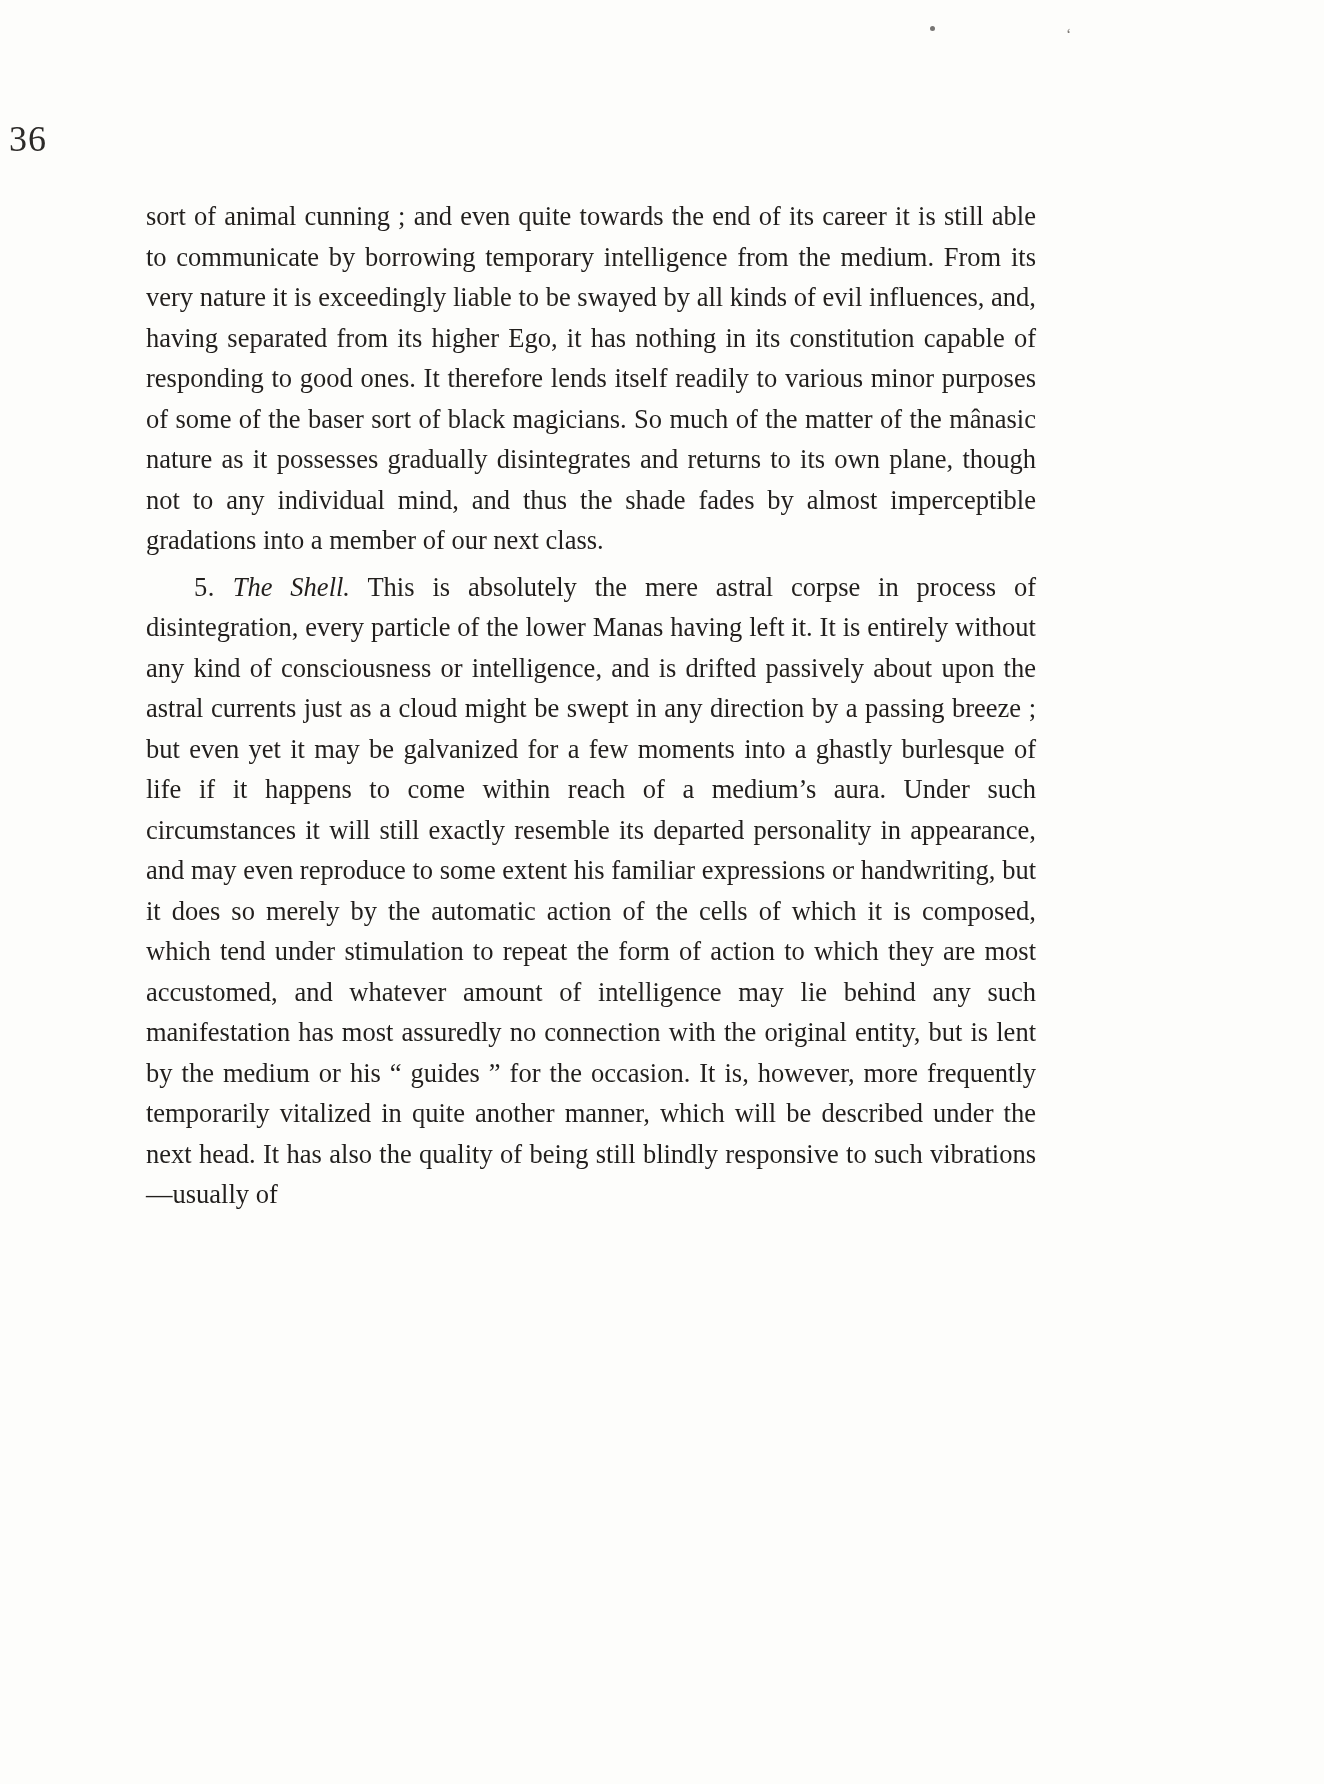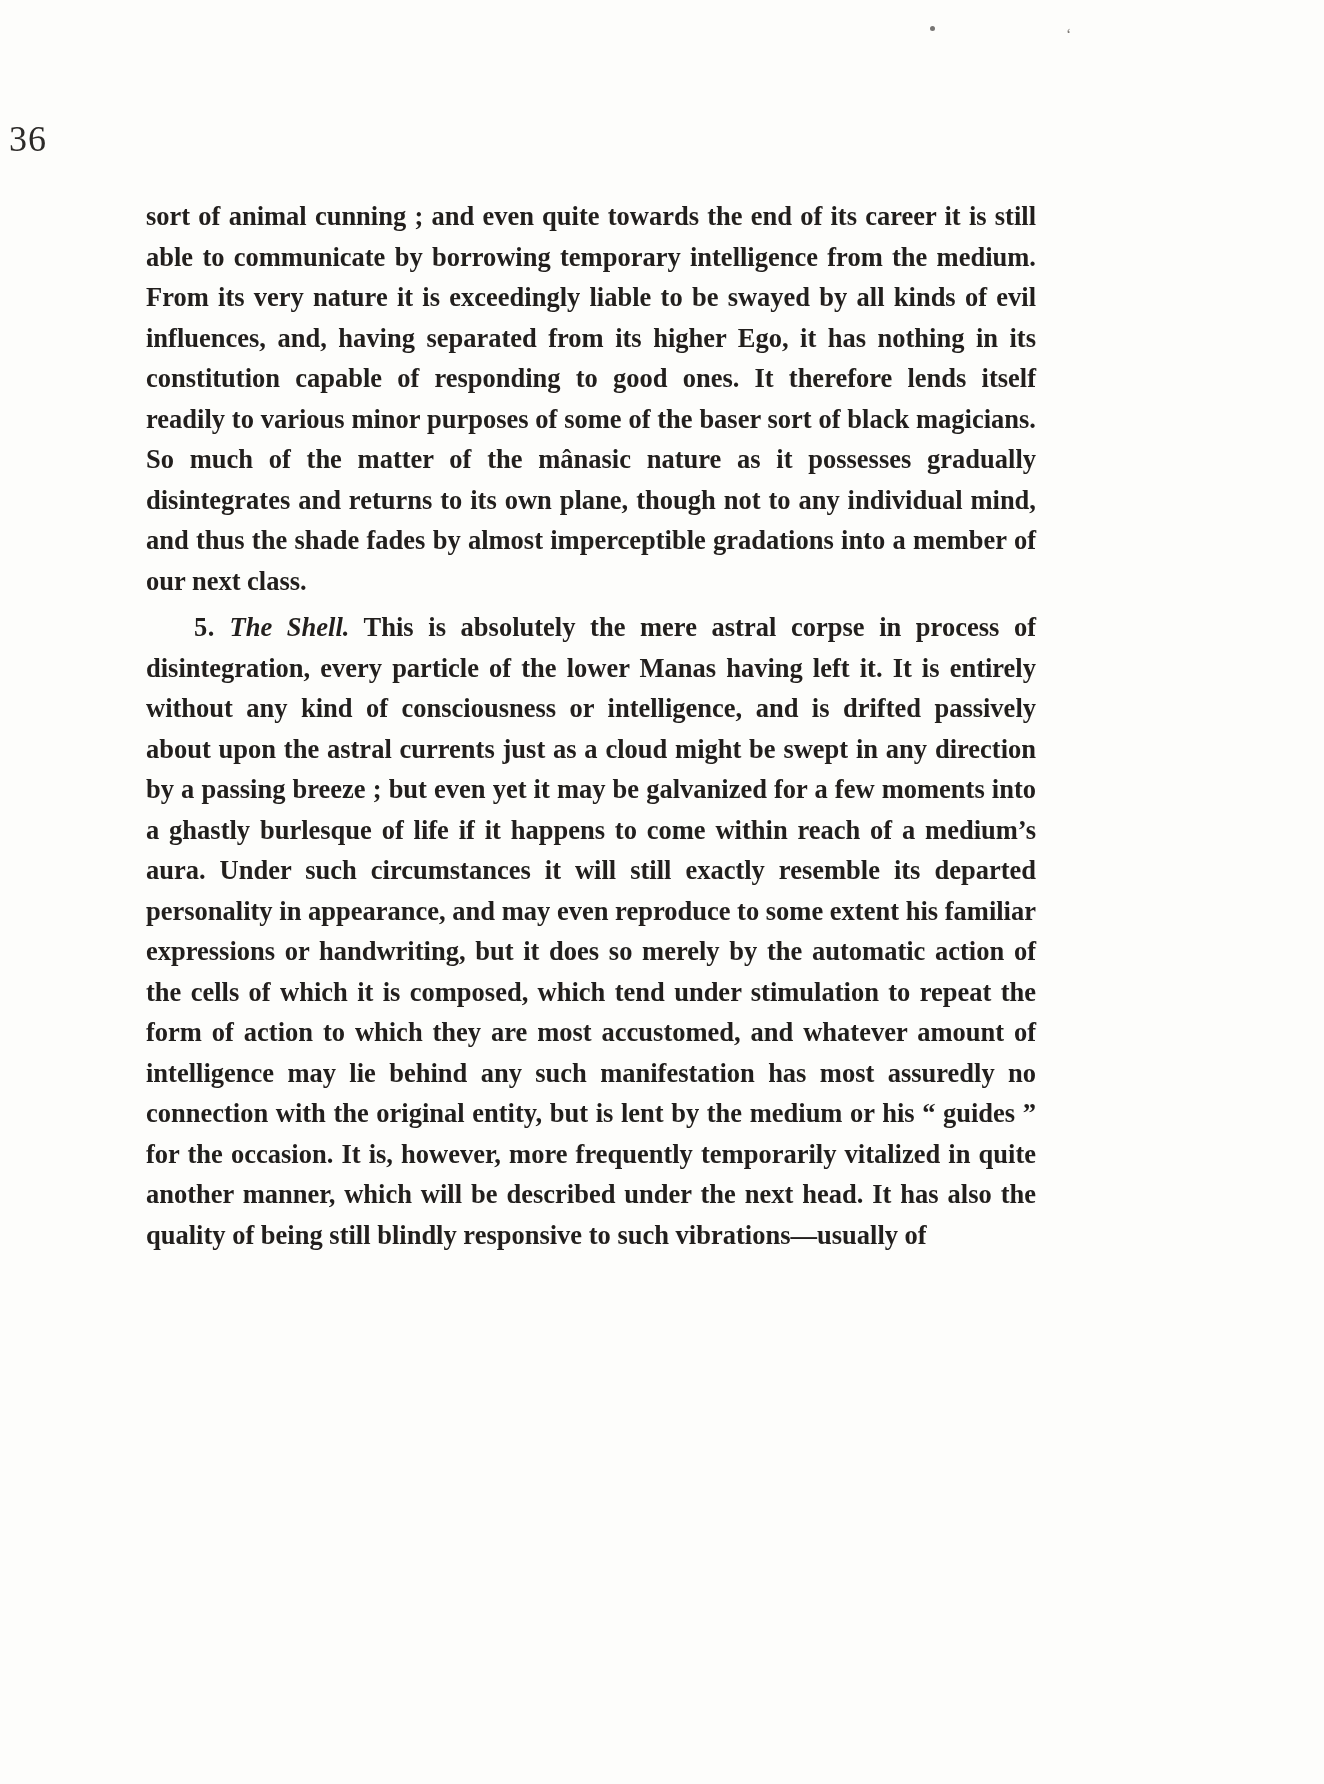--- a/index.html
+++ b/index.html
@@ -49,21 +49,20 @@
     position: absolute;
     left: 146px;
     top: 196px;
     width: 890px;
     font-family: "Liberation Serif", serif;
     font-size: 26.5px;
     line-height: 40.5px;
     color: #221f1d;
     text-align: justify;
     text-justify: inter-word;
-    font-weight: bold;
   }
   .para {
     margin: 0;
   }
   .para + .para {
     margin-top: 6px;
   }
   .indent {
     display: inline-block;
     width: 48px;

